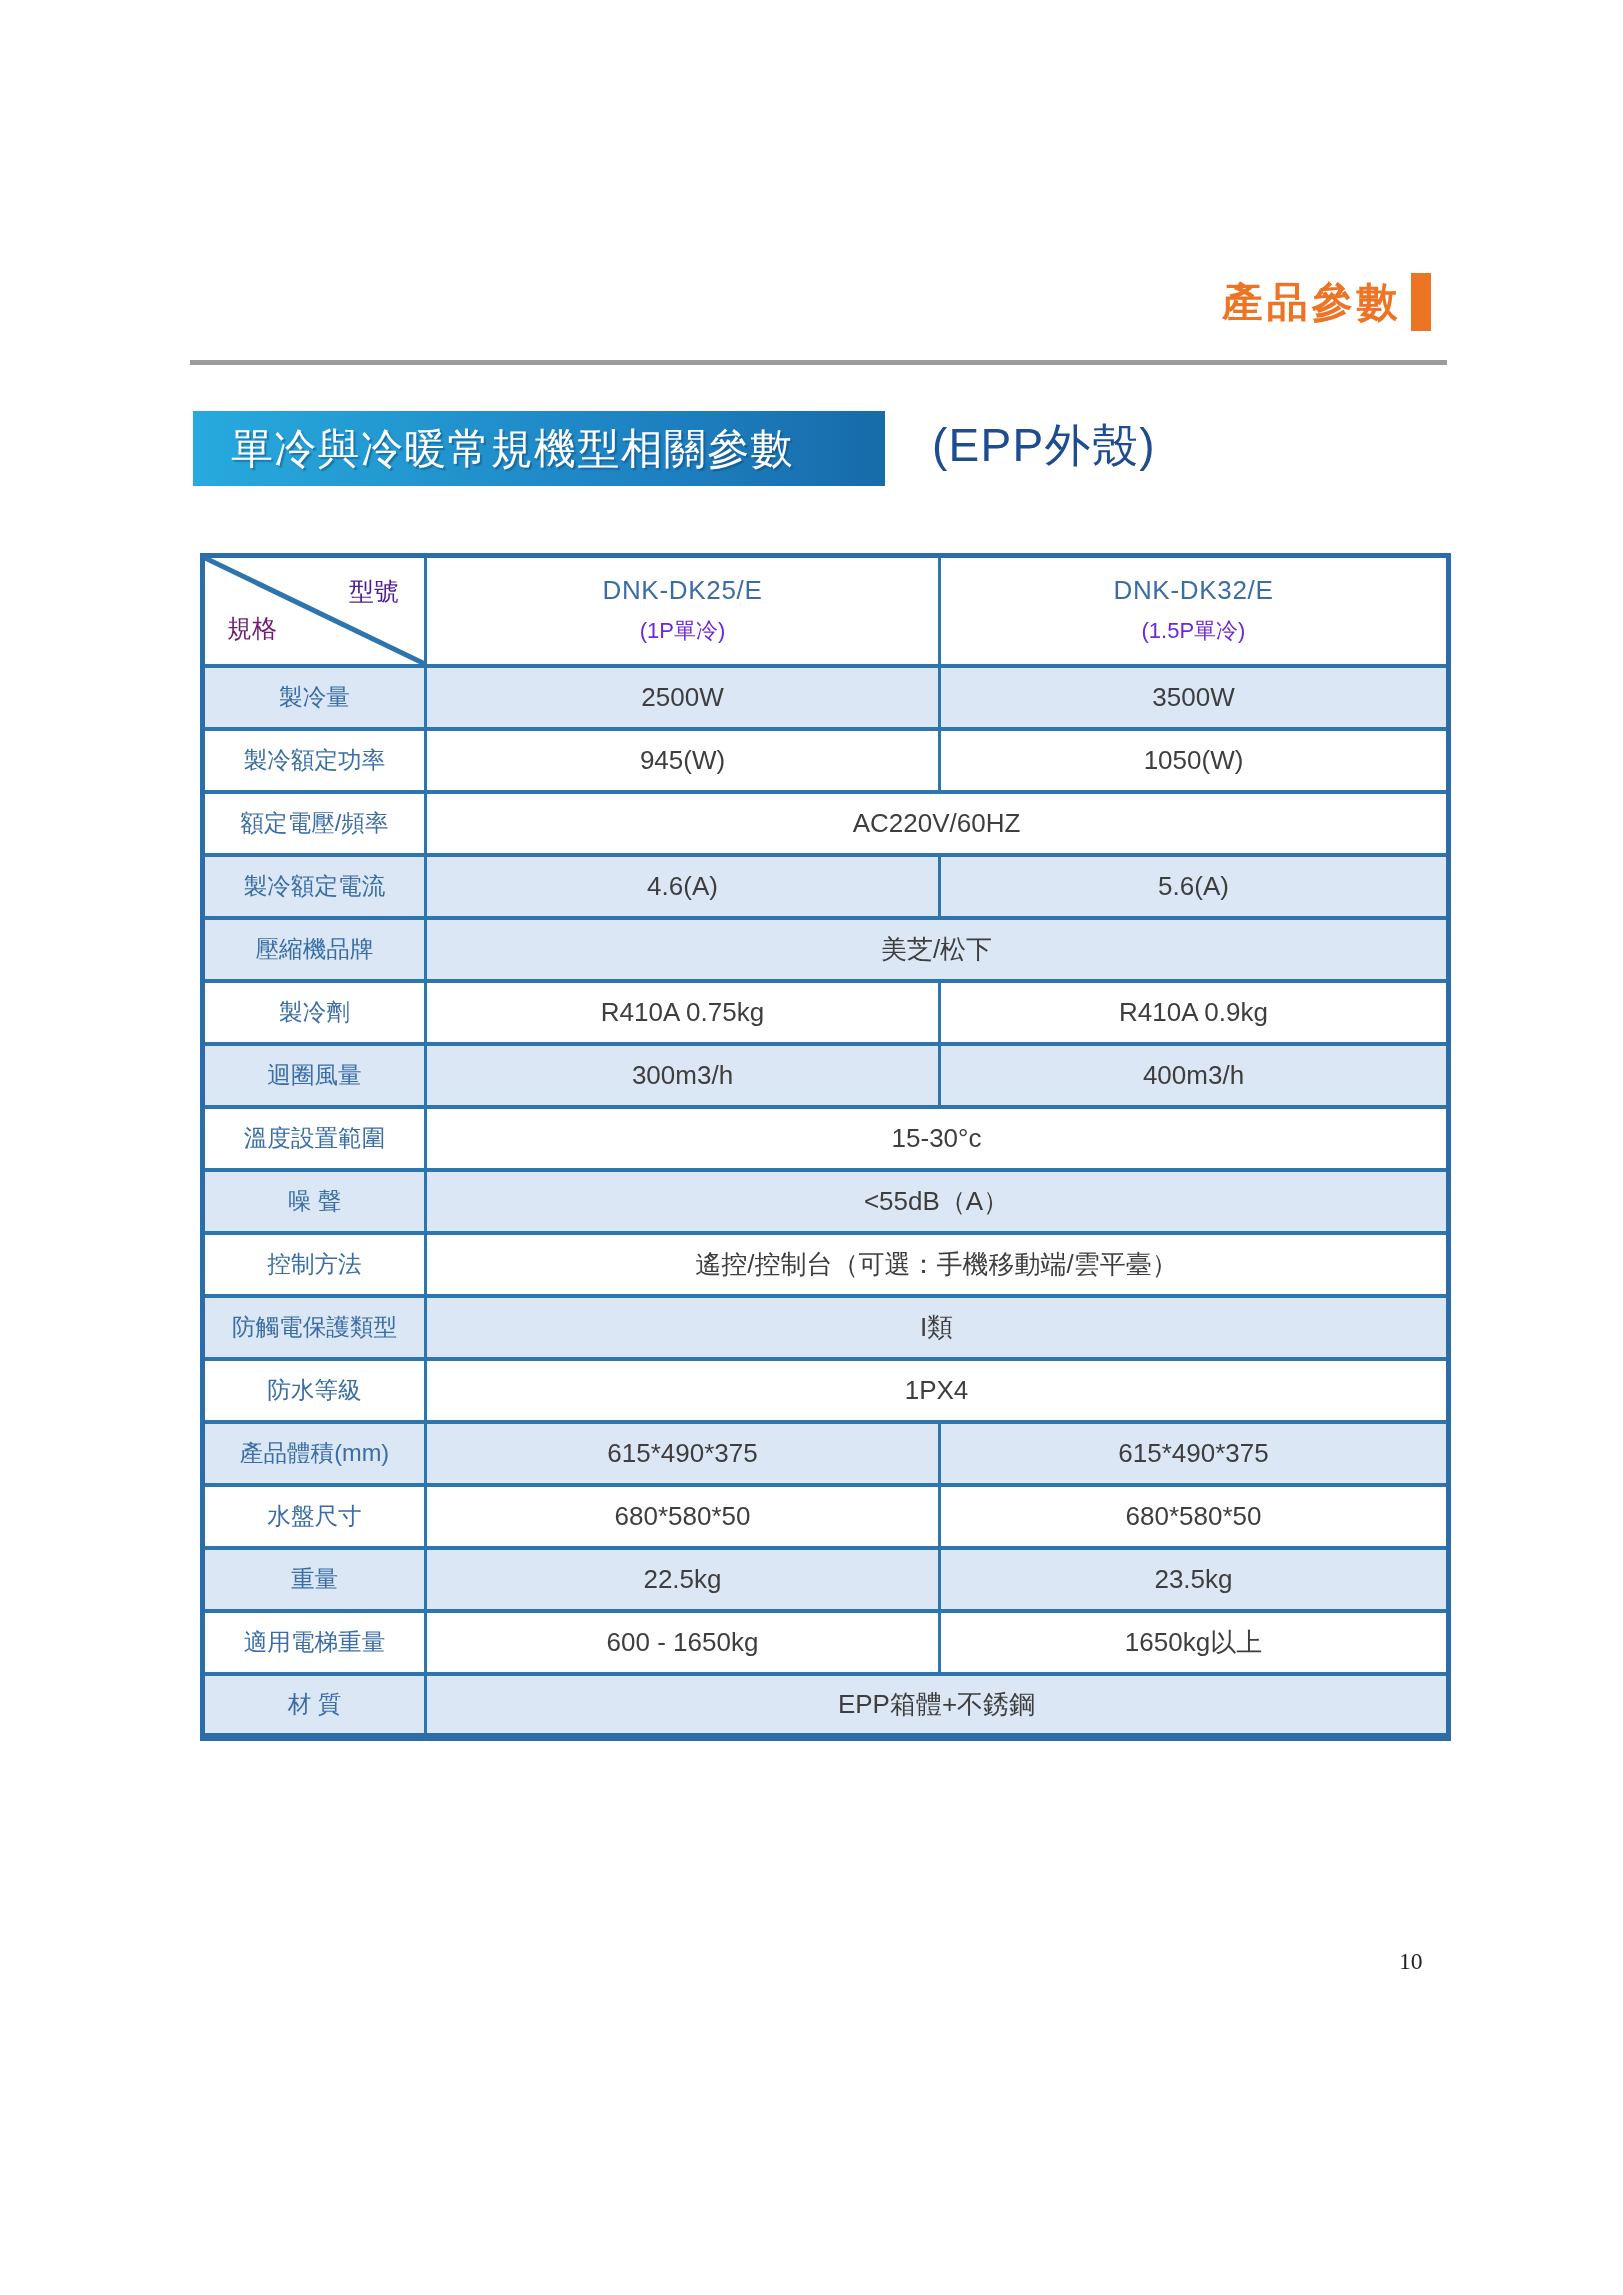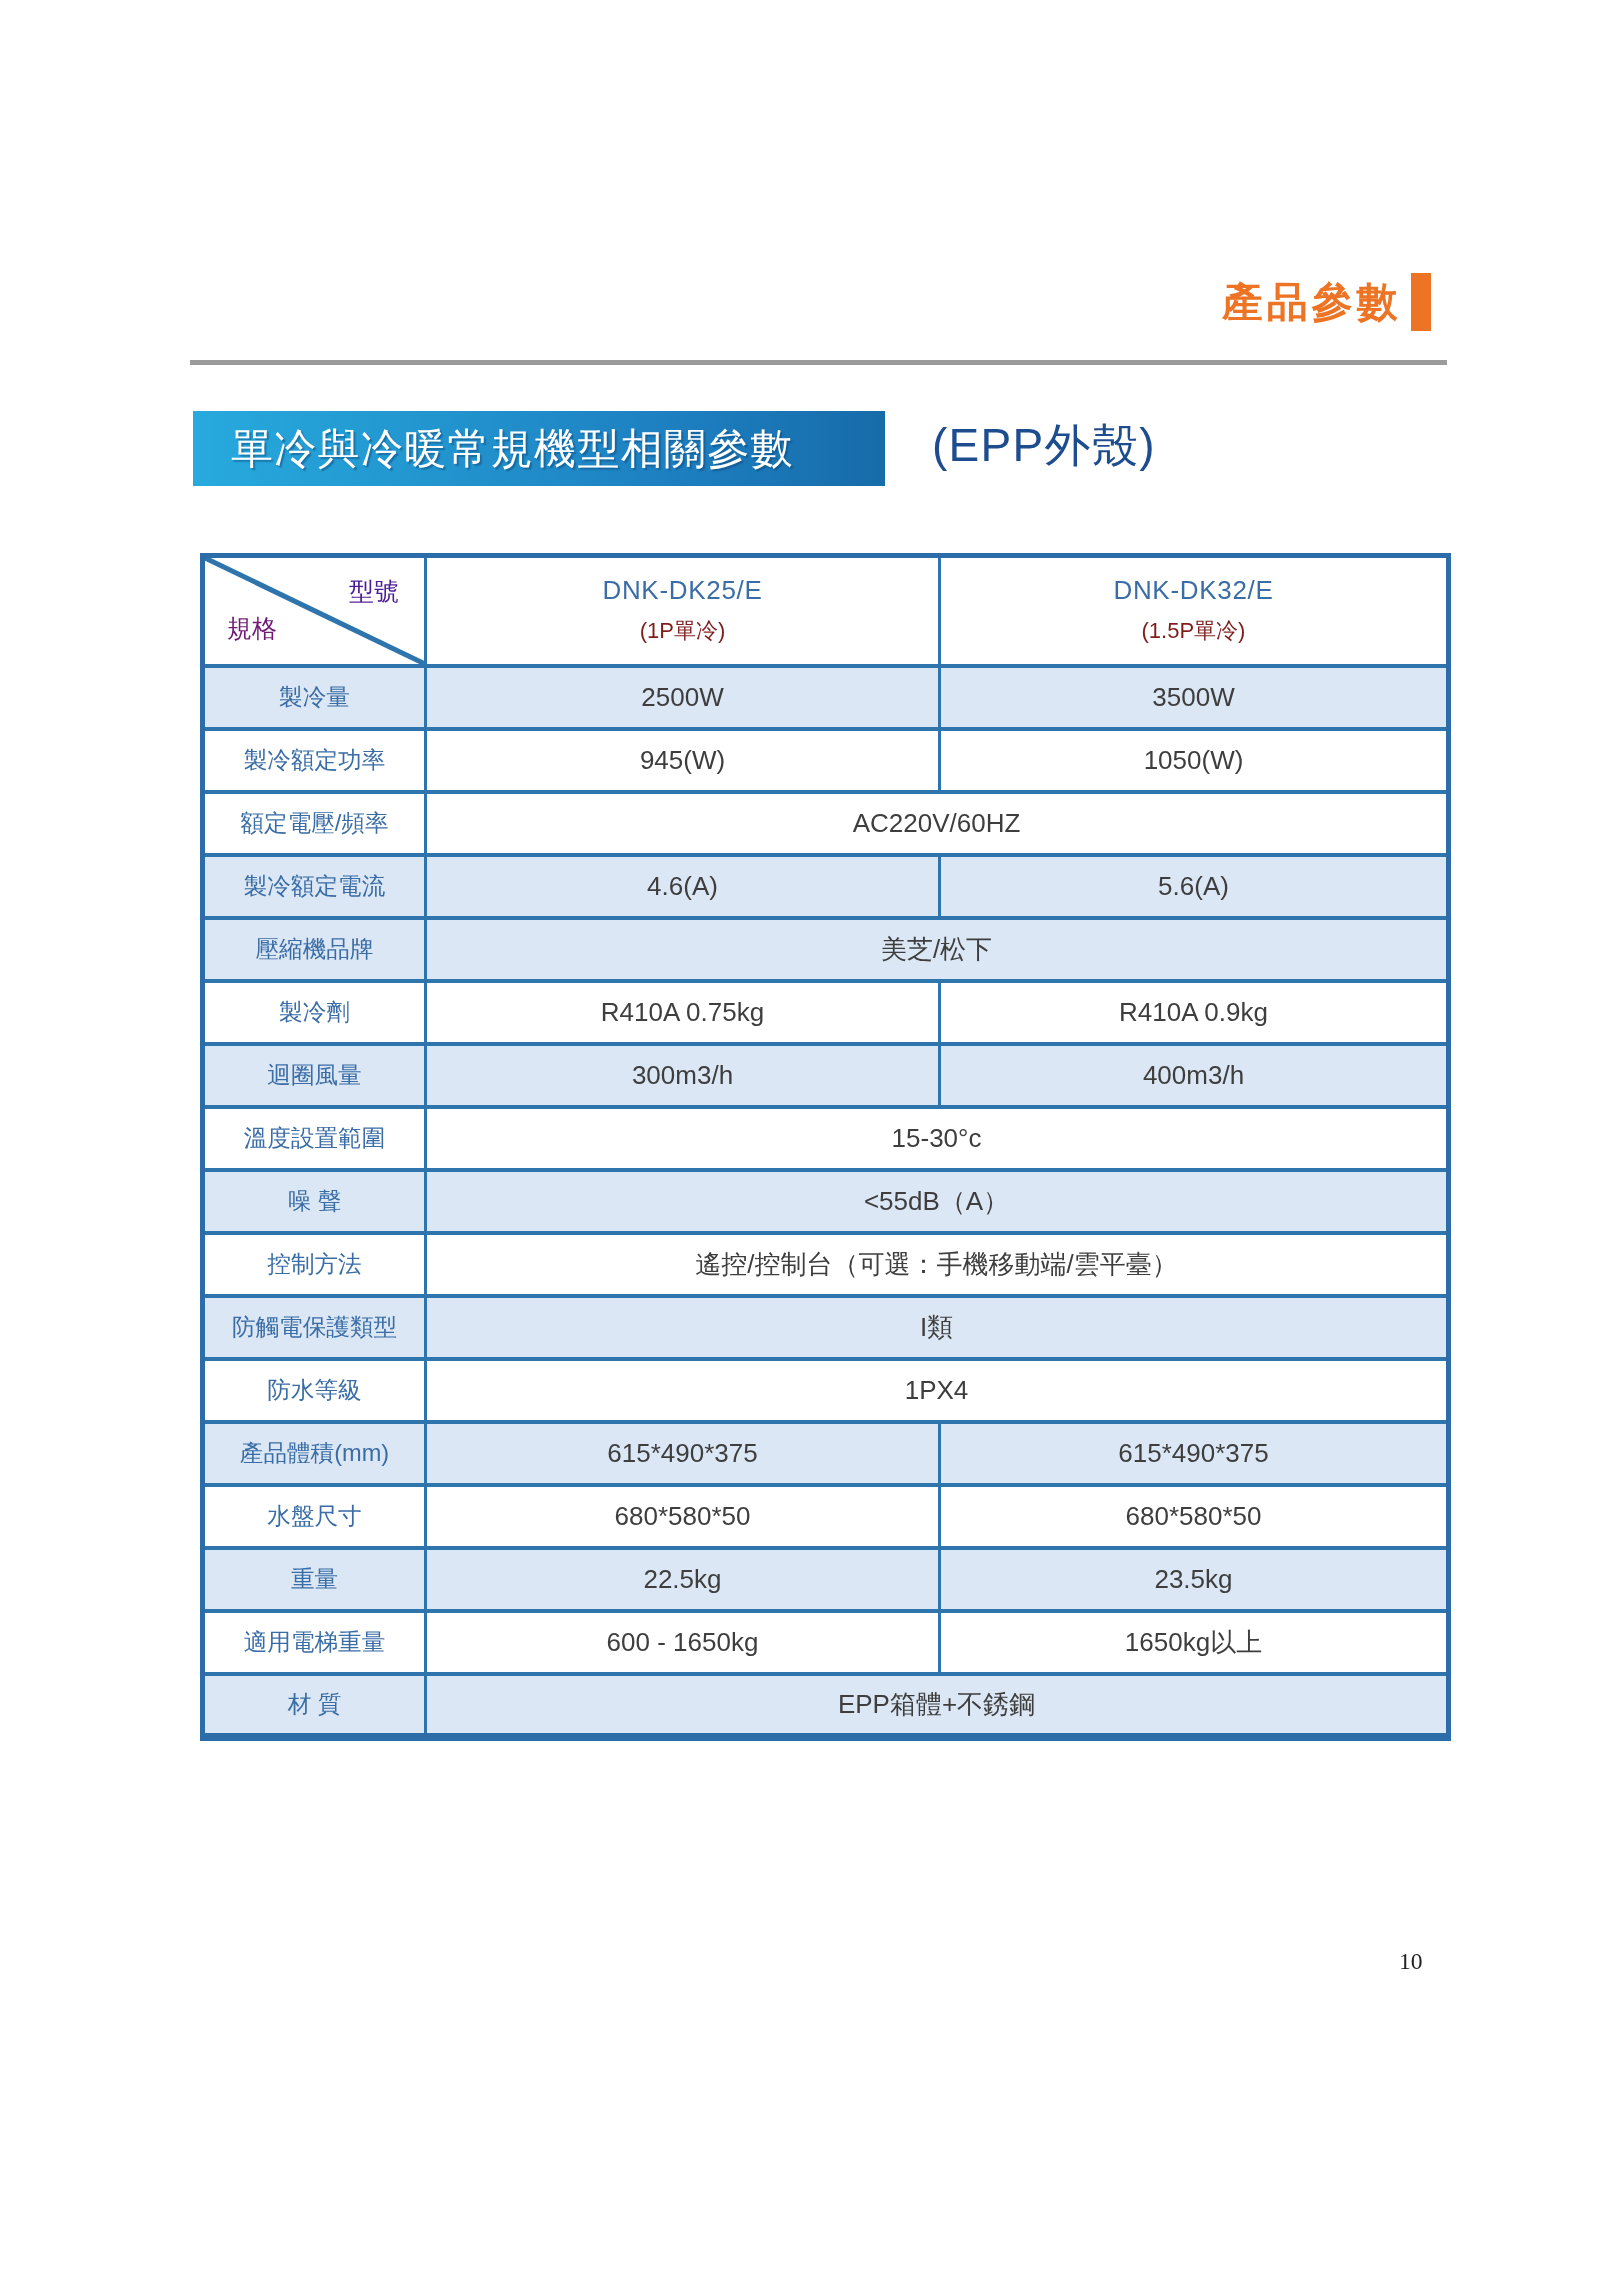--- a/index.html
+++ b/index.html
@@ -62,21 +62,21 @@
   td.value { font-size:26px; color:#3e3e3e; }
   tr.shaded td { background:#dbe7f4; }
 
   td.corner { position:relative; background:#ffffff; padding:0; }
   td.corner svg { position:absolute; left:0; top:0; width:100%; height:100%; display:block; }
   .corner-tr { position:absolute; top:17px; right:25px; font-size:25px; color:#4c1d95; }
   .corner-bl { position:absolute; bottom:18.3px; left:22px; font-size:25px; color:#701a75; }
 
   td.model-cell { background:#ffffff; }
   .model-name { font-size:26px; color:#3a6da6; letter-spacing:0.7px; }
-  .model-variant { font-size:22px; color:#7f1d1d; margin-top:10px; }
+  .model-variant { font-size:22px; color:#6d28d9; margin-top:10px; }
 
   .page-number {
     position:absolute; left:1399px; top:1948px;
     font-family:"Liberation Serif", serif;
     font-size:23.6px; color:#222222;
   }
 </style>
 </head>
 <body>
 

